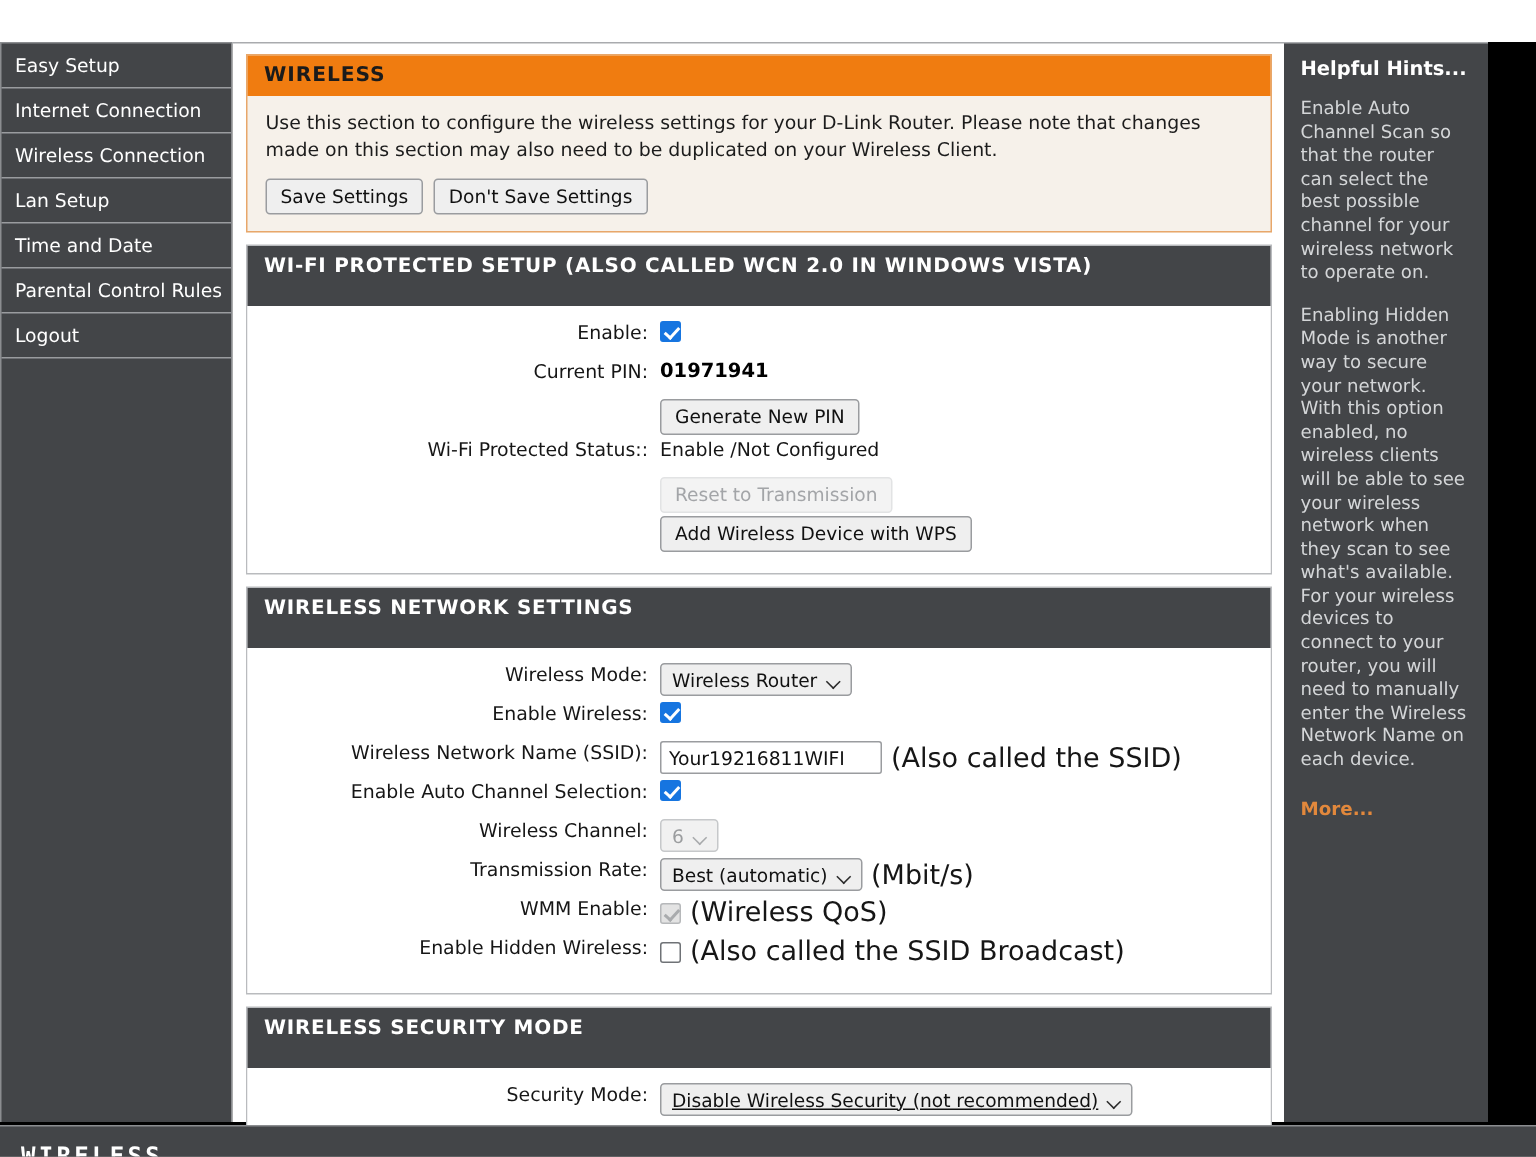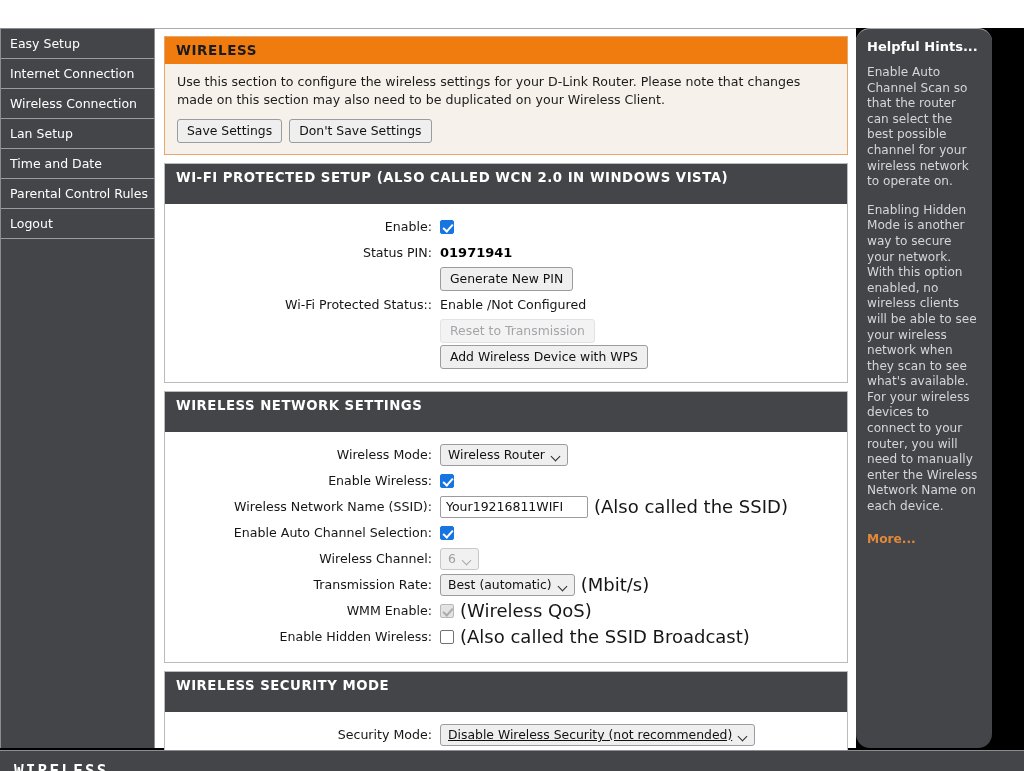--- a/index.html
+++ b/index.html
@@ -92,21 +92,21 @@
     padding: 6px 10px 19px 11px;
   }
   .panel-dark .panel-body {
     background: #ffffff;
     padding: 10px 10px 12px 10px;
   }
 
   
   .row {
     display: flex;
-    align-items: center;
+    align-items: flex-start;
     min-height: 25px;
     margin-bottom: 1px;
   }
   .row .lbl {
     width: 265px;
     text-align: right;
     padding-right: 8px;
     font-size: 12.6px;
     color: #161616;
     flex: 0 0 265px;
@@ -229,21 +229,20 @@
 
   
   .hints {
     position: absolute;
     left: 856px; top: 0;
     width: 136px; height: 720px;
     background: #434548;
     color: #d6d8da;
     padding: 10px 11px 0 11px;
     border-top: 1px solid #a9abae;
-    border-radius: 14px;
   }
   .hints h3 {
     margin: 0 0 11px 0;
     font-size: 13px;
     color: #ffffff;
     font-weight: bold;
   }
   .hints p {
     margin: 0 0 13px 0;
     font-size: 12.1px;
@@ -331,21 +330,21 @@
       <div class="panel-body">
 
         <div class="row">
           <div class="lbl">Enable:</div>
           <div class="fld">
             <span class="cb checked"></span>
           </div>
         </div>
 
         <div class="row">
-          <div class="lbl">Status PIN:</div>
+          <div class="lbl">Current PIN:</div>
           <div class="fld">
             <span class="strongval">01971941</span>
           </div>
         </div>
 
         <div class="row">
           <div class="lbl"></div>
           <div class="fld btn-row">
             <button class="btn">Generate New PIN</button>
           </div>

